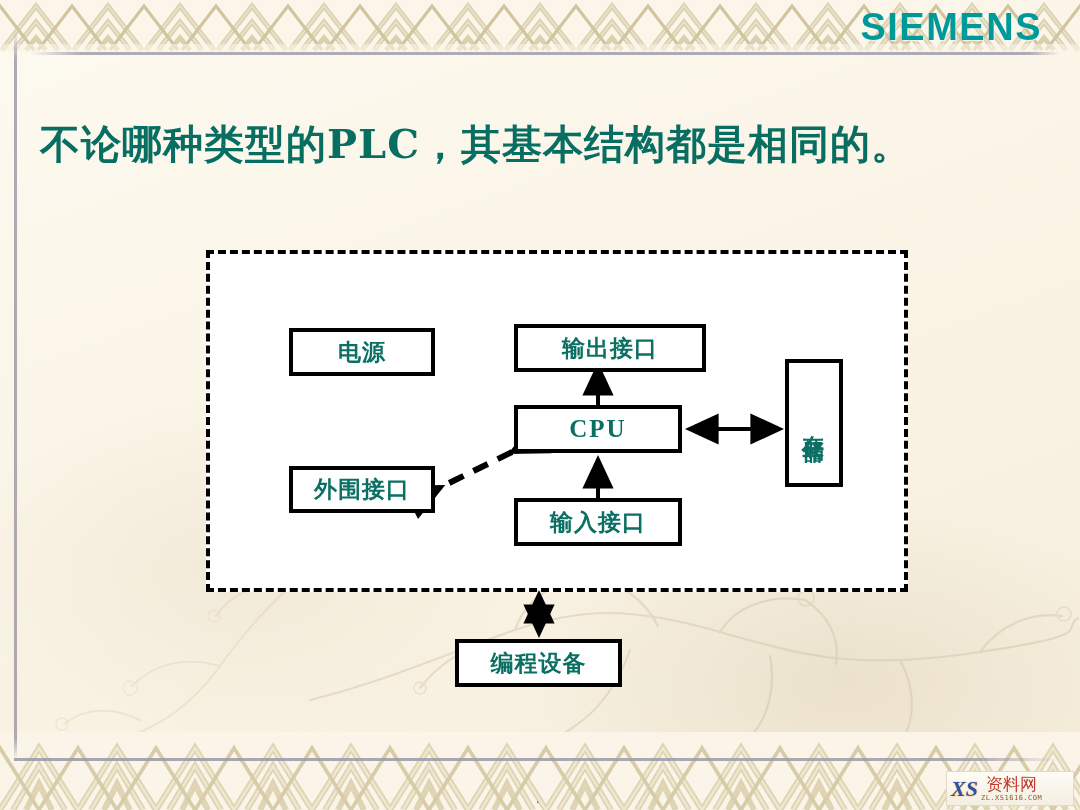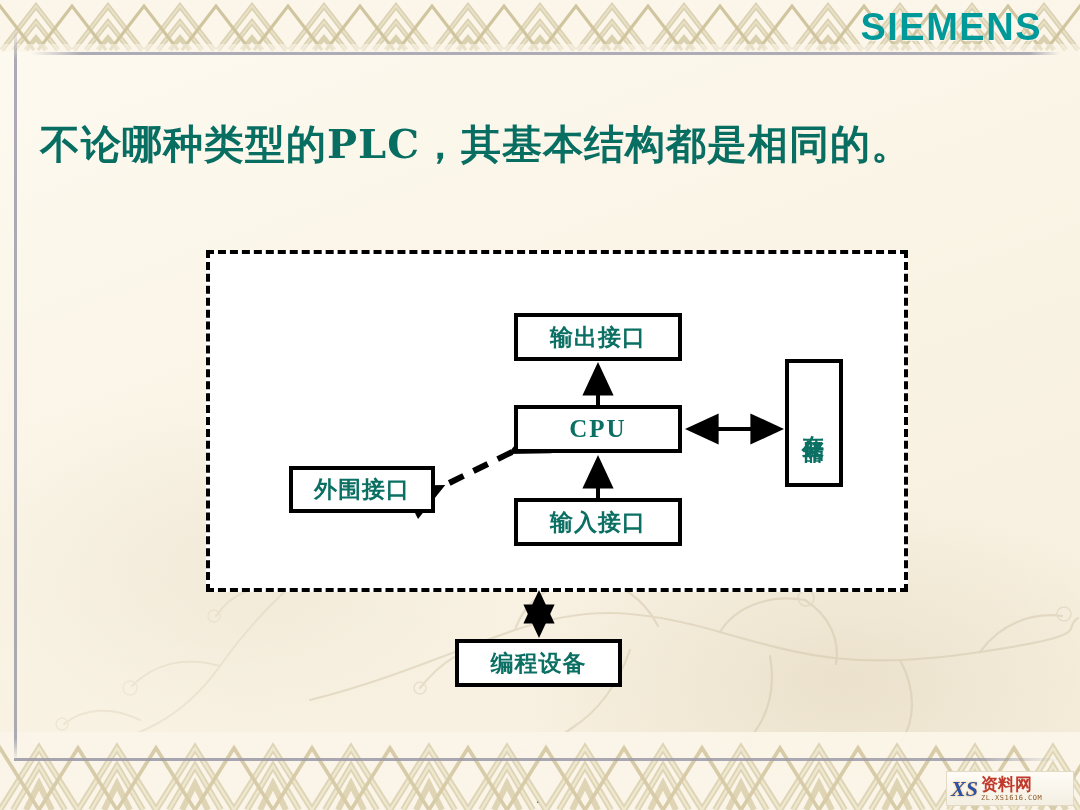--- a/index.html
+++ b/index.html
@@ -165,21 +165,21 @@
   .node.lat { font-size: 25px; font-family: "Liberation Serif","DejaVu Serif",serif; letter-spacing: 2px;}
 
   .node.vertical {
     writing-mode: vertical-rl;
     text-orientation: upright;
     letter-spacing: 4px;
     font-size: 22px;
   }
 
   #node-power   { left: 289px; top: 328px; width: 146px; height: 48px; }
-  #node-output  { left: 514px; top: 313px; width: 168px; height: 48px; }
+  #node-output  { left: 514px; top: 324px; width: 192px; height: 48px; }
   #node-cpu     { left: 514px; top: 405px; width: 168px; height: 48px; }
   #node-periph  { left: 289px; top: 466px; width: 146px; height: 47px; text-align: center; }
   #node-input   { left: 514px; top: 498px; width: 168px; height: 48px; }
   #node-memory  { left: 785px; top: 359px; width: 58px; height: 128px; }
   #node-prog    { left: 455px; top: 639px; width: 167px; height: 48px; }
 
   
   .watermark {
     position: absolute;
     right: 6px;
@@ -200,24 +200,25 @@
     font-weight: bold;
     font-size: 22px;
     color: #2a53a8;
     text-shadow: 0 0 2px rgba(255,160,40,0.9);
     margin-right: 3px;
     line-height: 1;
   }
   .wm-right { display: flex; flex-direction: column; line-height: 1; }
   .wm-cn {
     font-family: "DejaVu Serif", serif;
-    font-weight: bold;
+    font-weight: normal;
     font-size: 17px;
     color: #c0392b;
     letter-spacing: 0px;
+    text-align: center;
   }
   .wm-url {
     font-family: "DejaVu Sans Mono", monospace;
     font-size: 7px;
     color: #8a5a2b;
     letter-spacing: 0.5px;
     margin-top: 2px;
   }
   .page-dot {
     position: absolute;
@@ -350,20 +351,21 @@
 
     <line x1="598" y1="498" x2="598" y2="459" stroke="#000" stroke-width="4" marker-end="url(#ah)"></line>
 
     <line x1="689" y1="429" x2="780" y2="429" stroke="#000" stroke-width="4" marker-end="url(#ah)" marker-start="url(#ah-start)"></line>
 
     <line x1="512" y1="452" x2="441" y2="487" stroke="#000" stroke-width="6" stroke-dasharray="16 11" marker-end="url(#ah-d-start)" marker-start="url(#ah-d)" transform="translate(0,0)"></line>
 
     <line x1="539" y1="594" x2="539" y2="634" stroke="#000" stroke-width="4" marker-end="url(#ah)" marker-start="url(#ah-start)"></line>
   </svg>
 
+  <div class="node cn" id="node-power">电源</div>
   <div class="node cn" id="node-output">输出接口</div>
   <div class="node lat" id="node-cpu">CPU</div>
   <div class="node cn" id="node-periph">外围接口</div>
   <div class="node cn" id="node-input">输入接口</div>
   <div class="node vertical" id="node-memory">存储器</div>
   <div class="node cn" id="node-prog">编程设备</div>
 
   <div class="page-dot">.</div>
 
   <div class="watermark">

